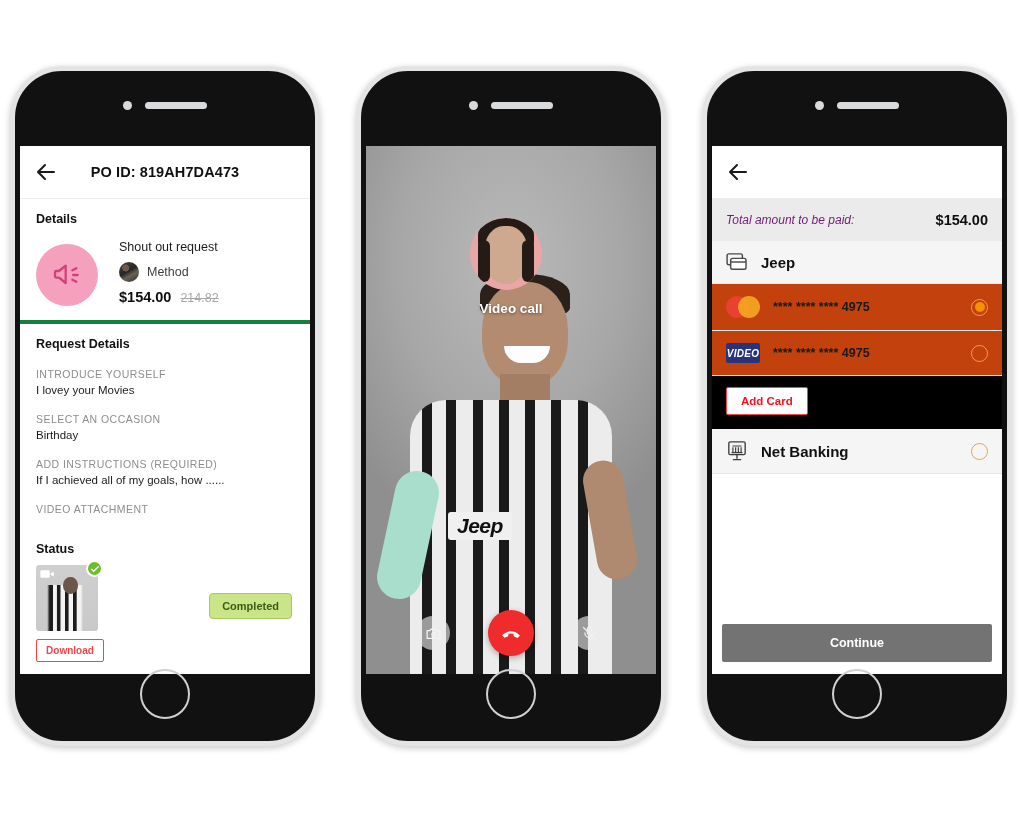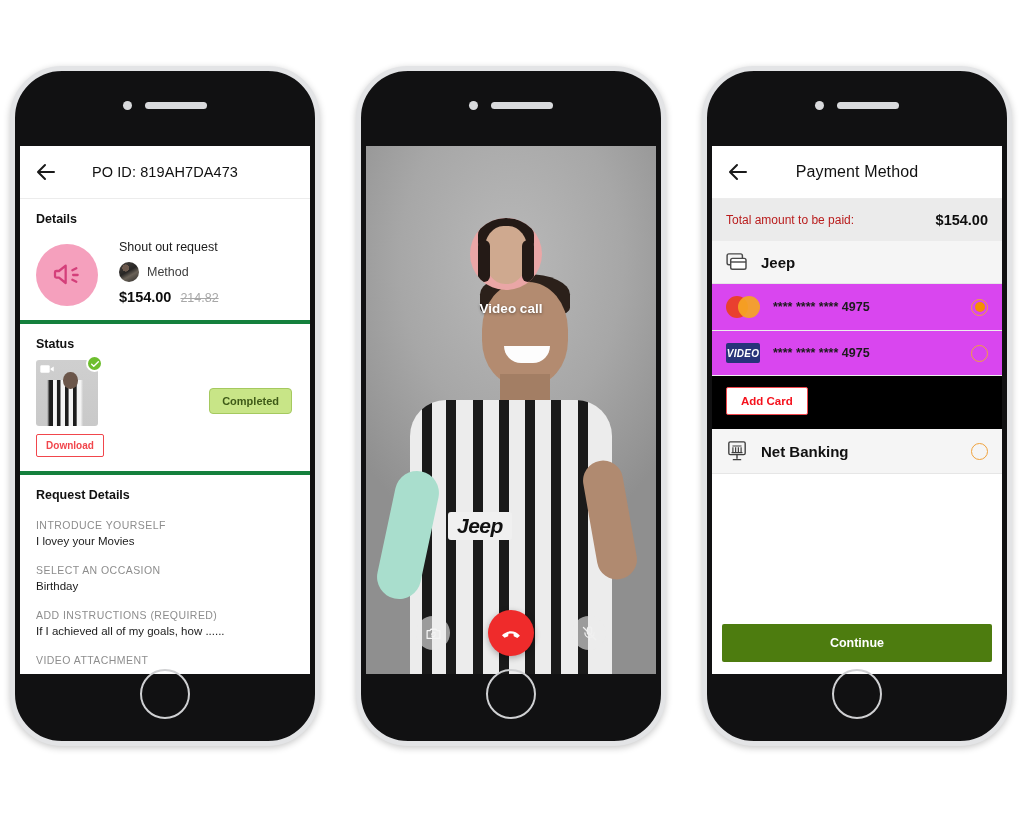--- a/index.html
+++ b/index.html
@@ -47,21 +47,21 @@
 
   
   .appbar {
     height: 53px; background: #fff;
     display: flex; align-items: center; padding: 0 14px;
     border-bottom: 1px solid #ececec; position: relative;
   }
   .back-arrow { width: 24px; height: 24px; flex: none; }
   .appbar-title {
     position: absolute; left: 0; right: 0; text-align: center;
-    font-size: 14.5px; font-weight: normal; color: #111; letter-spacing: .1px;
+    font-size: 14.5px; font-weight: bold; color: #111; letter-spacing: .1px;
     pointer-events: none;
   }
   .appbar-title.lg { font-size: 16px; }
 
   .section { padding: 13px 16px 14px; border-bottom: 4px solid #15803d; }
   .section.nb { border-bottom: none; }
   .sec-title { font-size: 12.5px; font-weight: bold; color: #111; }
 
   
   .details-row { display: flex; align-items: flex-start; margin-top: 12px; }
@@ -220,31 +220,31 @@
   .ctl.end {
     width: 46px; height: 46px; background: #ef2b2b;
     box-shadow: 0 2px 6px rgba(0,0,0,.3);
   }
 
   
   .total-row {
     background: #ebebeb; padding: 13px 14px;
     display: flex; align-items: center; justify-content: space-between;
   }
-  .total-label { font-size: 12px; color: #b91c1c; }
+  .total-label { font-size: 12px; color: #701a75; font-style: italic; }
   .total-value { font-size: 14.5px; font-weight: bold; color: #0d0d0d; }
   .pay-head {
     background: #f5f5f5; padding: 12px 14px;
     display: flex; align-items: center; gap: 13px;
     border-bottom: 1px solid #e6e6e6;
   }
   .pay-head-title { font-size: 15px; font-weight: bold; color: #111; }
   .card-row {
     padding: 12px 14px; display: flex; align-items: center;
-    border-bottom: 1px solid #ededed; background: #d946ef;
+    border-bottom: 1px solid #ededed; background: #c2410c;
   }
   .card-num { font-size: 12.5px; color: #1b1b1b; margin-left: 13px; font-weight: 600; }
   .radio {
     margin-left: auto; width: 17px; height: 17px; border-radius: 50%;
     border: 1.6px solid #f0a23c; flex: none; position: relative;
   }
   .radio.on::after {
     content: ""; position: absolute; inset: 2.5px;
     border-radius: 50%; background: #f59000;
   }
@@ -262,21 +262,21 @@
   }
   .addcard-wrap { padding: 11px 14px 14px; background: #000000; }
   .addcard-btn {
     display: inline-block; border: 1.3px solid #f1464c; color: #f5111c;
     background: #fff; font-size: 11.5px; font-weight: bold;
     padding: 7px 14px; border-radius: 2px;
   }
   .pay-spacer { flex: 1; background: #fff; }
   .continue-wrap { padding: 10px 10px 12px; background: #fff; }
   .continue-btn {
-    background: #4d7c0f; color: #fff; text-align: center;
+    background: #737373; color: #fff; text-align: center;
     font-size: 12.5px; font-weight: bold; padding: 12px 0; border-radius: 2px;
   }
   .pay-screen { display: flex; flex-direction: column; }
 </style>
 </head>
 <body>
 
 <div class="stage">
 
   <div class="phone p1">
@@ -310,20 +310,35 @@
               <div class="d-artist-name">Method</div>
             </div>
             <div class="d-price-row">
               <div class="d-price">$154.00</div>
               <div class="d-old">214.82</div>
             </div>
           </div>
         </div>
       </div>
 
+      <div class="section nb">
+        <div class="sec-title">Request Details</div>
+
+        <div class="rd-label">INTRODUCE YOURSELF</div>
+        <div class="rd-value">I lovey your Movies</div>
+
+        <div class="rd-label">SELECT AN OCCASION</div>
+        <div class="rd-value">Birthday</div>
+
+        <div class="rd-label">ADD INSTRUCTIONS (REQUIRED)</div>
+        <div class="rd-value">If I achieved all of my goals, how ......</div>
+
+        <div class="rd-label">VIDEO ATTACHMENT</div>
+      </div>
+
       <div class="section">
         <div class="sec-title">Status</div>
         <div class="status-body">
           <div class="thumb-wrap">
             <div class="thumb">
               <div class="player"></div>
               <div class="head"></div>
               <svg class="vid-icon" viewBox="0 0 24 16">
                 <rect x="0.5" y="2" width="15" height="12" rx="2" fill="#fff"></rect>
                 <path d="M17 7l5-3v8l-5-3z" fill="#fff"></path>
@@ -333,35 +348,20 @@
               <svg width="10" height="10" viewBox="0 0 24 24">
                 <path d="M4 12.5l5 5 11-11" fill="none" stroke="#fff" stroke-width="3.2" stroke-linecap="round" stroke-linejoin="round"></path>
               </svg>
             </div>
             <div class="download-btn">Download</div>
           </div>
           <div class="completed-badge">Completed</div>
         </div>
       </div>
 
-      <div class="section nb">
-        <div class="sec-title">Request Details</div>
-
-        <div class="rd-label">INTRODUCE YOURSELF</div>
-        <div class="rd-value">I lovey your Movies</div>
-
-        <div class="rd-label">SELECT AN OCCASION</div>
-        <div class="rd-value">Birthday</div>
-
-        <div class="rd-label">ADD INSTRUCTIONS (REQUIRED)</div>
-        <div class="rd-value">If I achieved all of my goals, how ......</div>
-
-        <div class="rd-label">VIDEO ATTACHMENT</div>
-      </div>
-
     </div>
     <div class="home-btn"></div>
   </div>
 
   <div class="phone p2">
     <div class="notch-row">
       <div class="cam-dot"></div>
       <div class="speaker-bar"></div>
     </div>
 
@@ -417,21 +417,20 @@
       <div class="cam-dot"></div>
       <div class="speaker-bar"></div>
     </div>
 
     <div class="screen pay-screen">
 
       <div class="appbar">
         <svg class="back-arrow" viewBox="0 0 24 24">
           <path d="M20 12H5M11 5l-7 7 7 7" fill="none" stroke="#1a1a1a" stroke-width="2" stroke-linecap="round" stroke-linejoin="round"></path>
         </svg>
-        <div class="appbar-title lg">Payment Method</div>
       </div>
 
       <div class="total-row">
         <div class="total-label">Total amount to be paid:</div>
         <div class="total-value">$154.00</div>
       </div>
 
       <div class="pay-head">
         <svg width="22" height="18" viewBox="0 0 24 20">
           <rect x="1" y="1" width="17" height="12" rx="2" fill="none" stroke="#4a4a4a" stroke-width="1.6"></rect>

